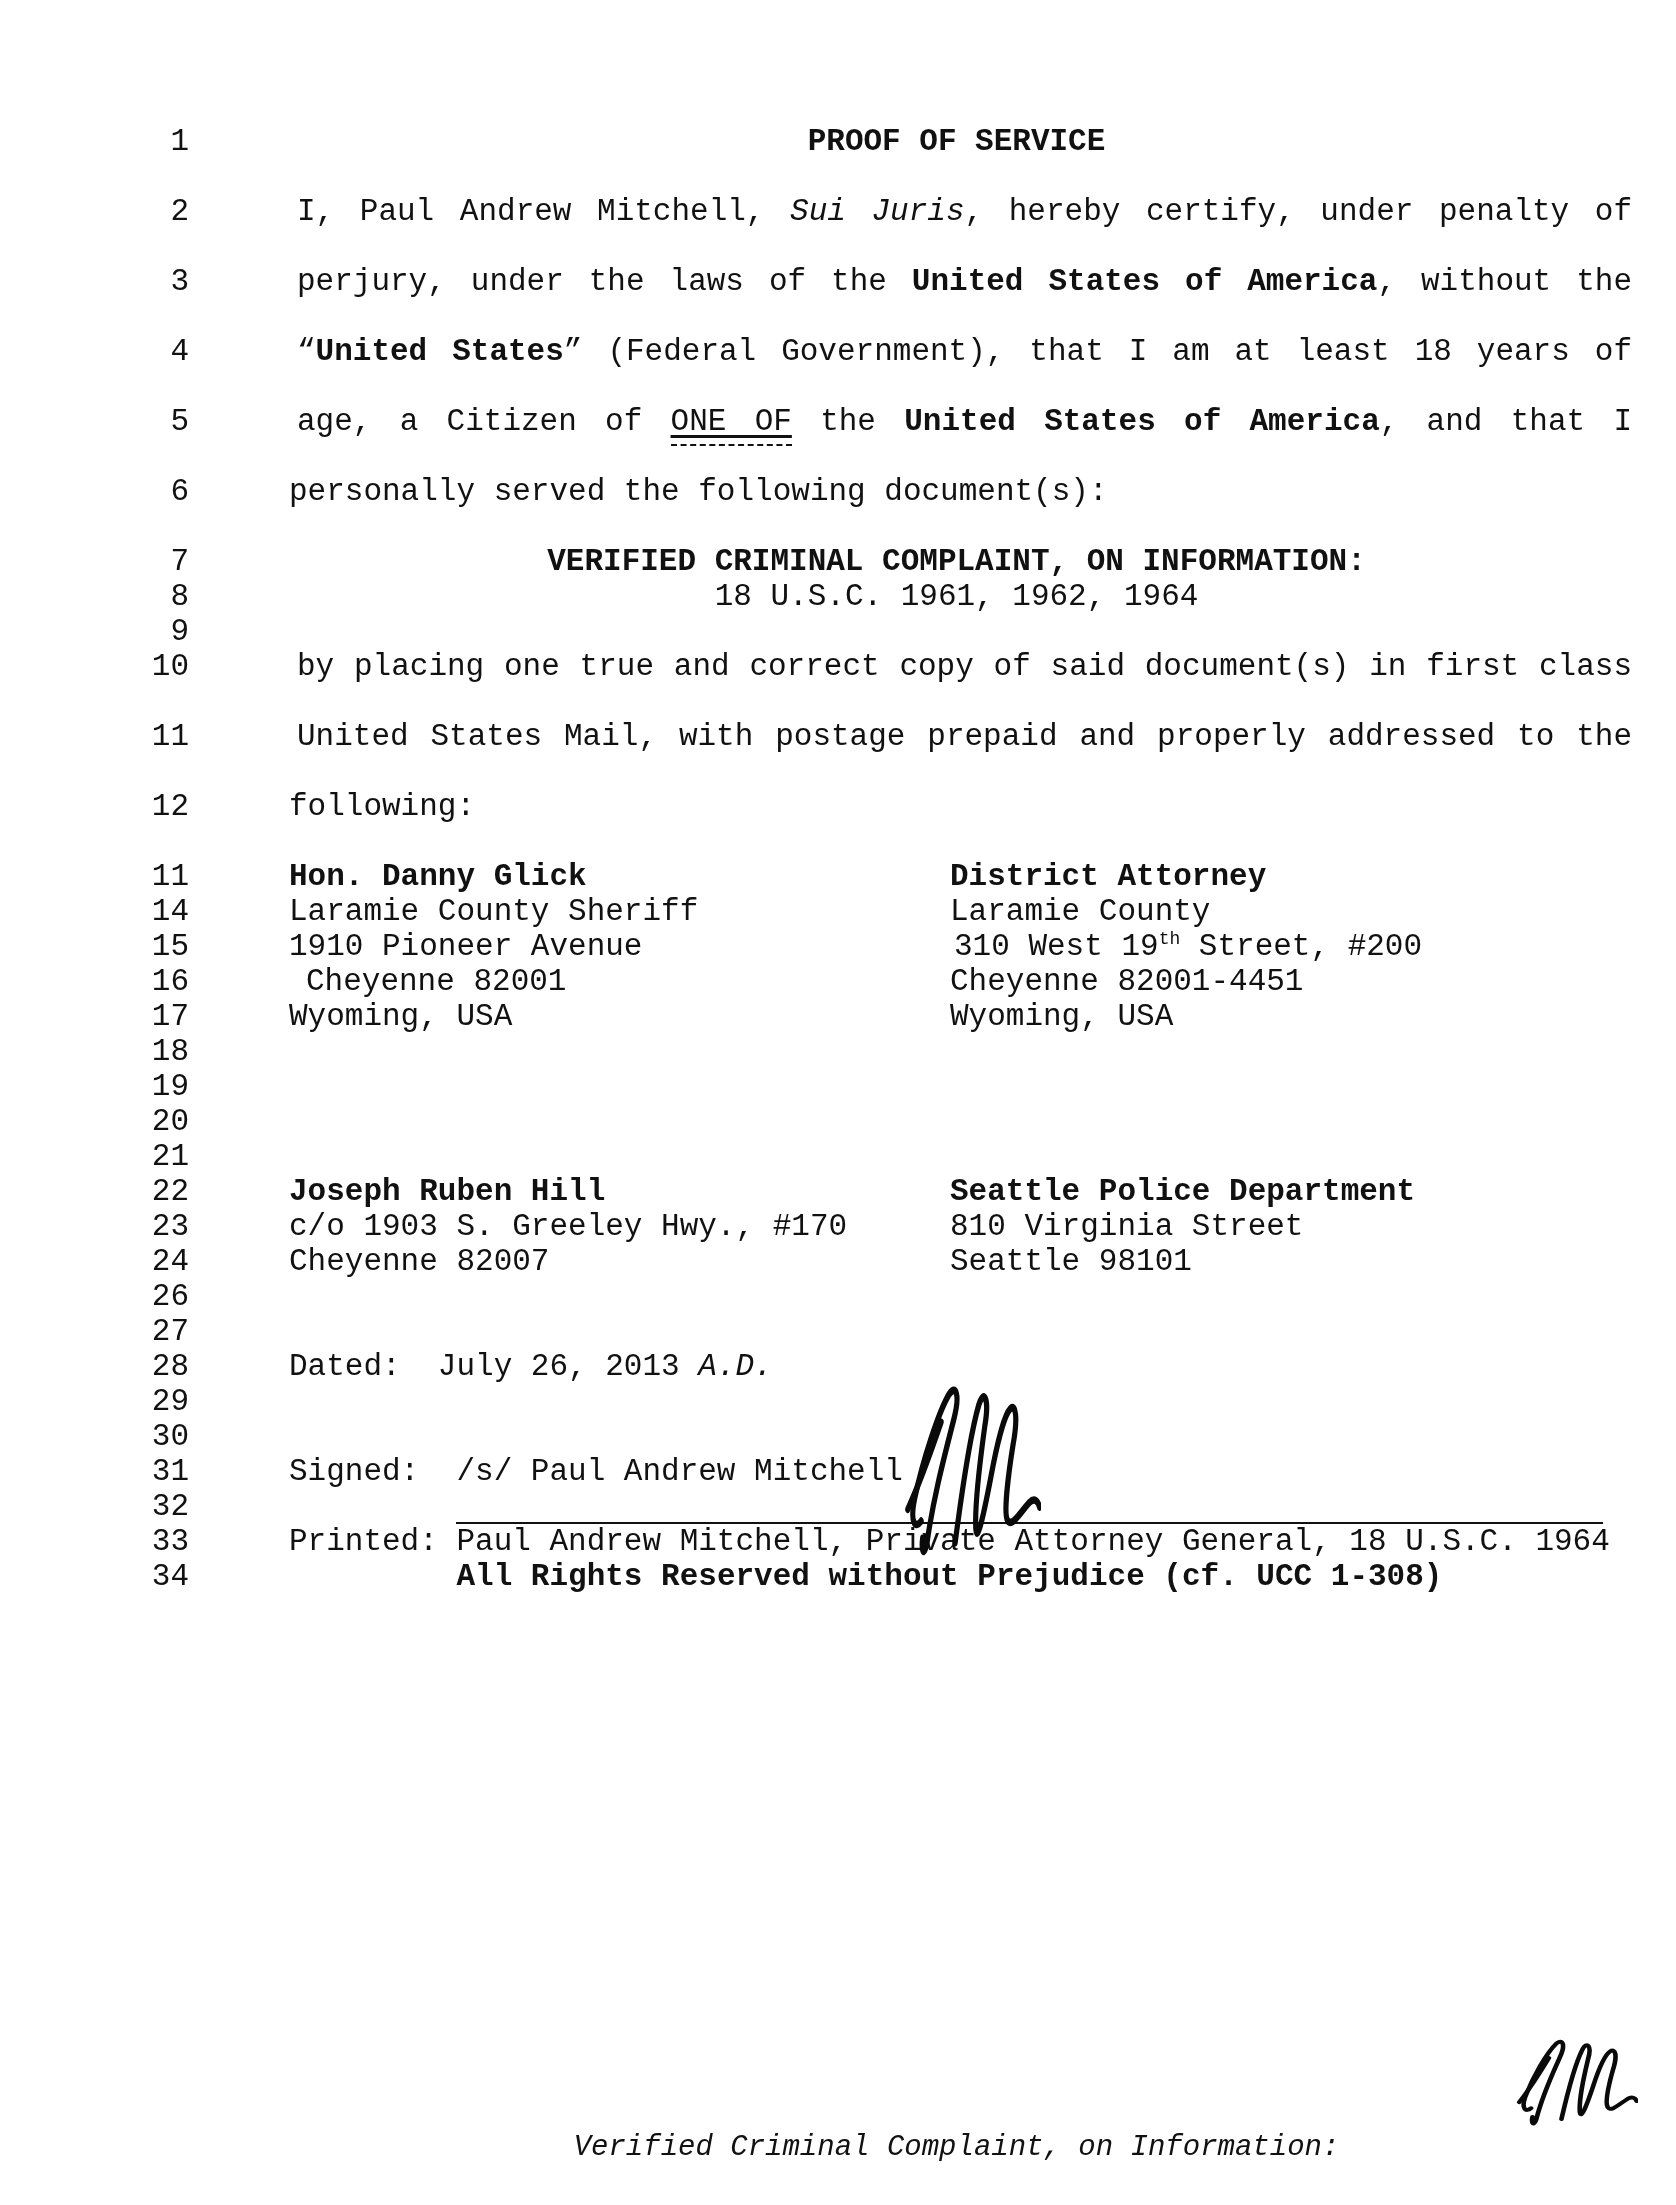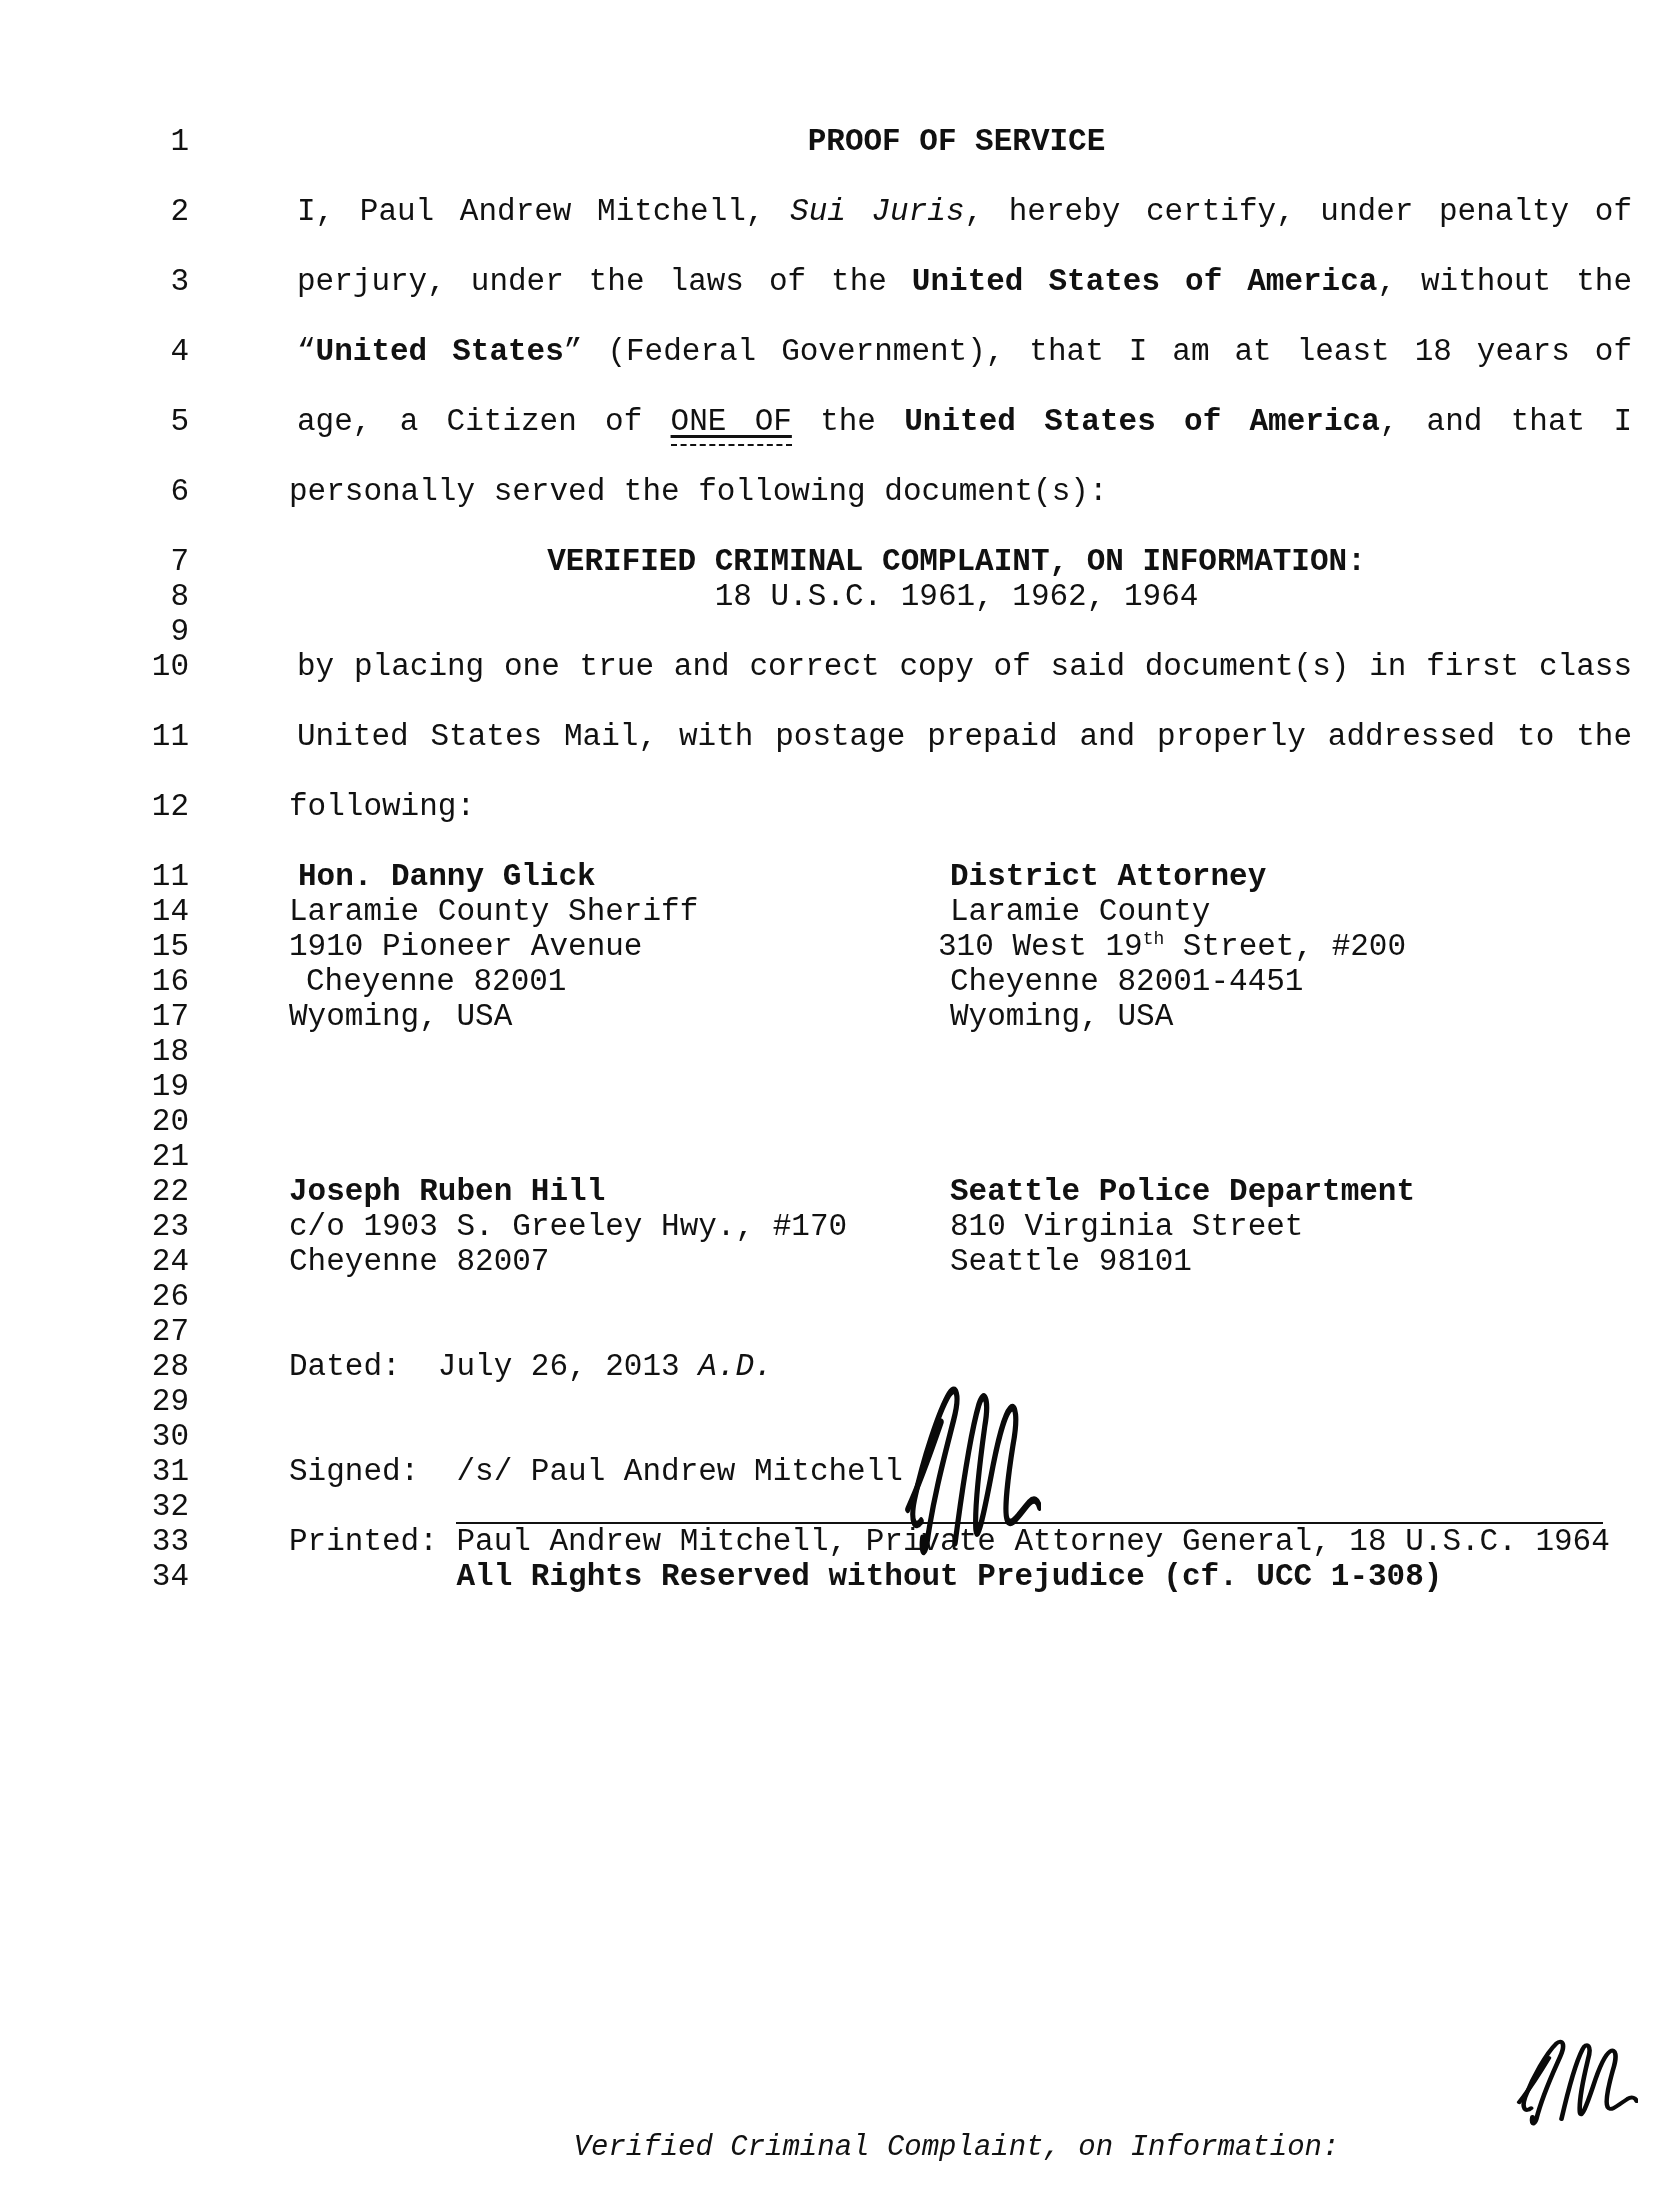--- a/index.html
+++ b/index.html
@@ -104,29 +104,29 @@
       <div class="row double">
         <span class="num">11</span>
         <div class="content justify"><span>United States Mail, with postage prepaid and properly addressed to the</span></div>
       </div>
       <div class="row double">
         <span class="num">12</span>
         <div class="content left"><span>following:</span></div>
       </div>
       <div class="row double">
         <span class="num">11</span>
-        <div class="content left"><span style="position: absolute; left: 9px; white-space: pre;"><span class="b">Hon. Danny Glick</span></span><span style="position: absolute; left: 661px; white-space: pre;"><span class="b">District Attorney</span></span></div>
+        <div class="content left"><span style="position: absolute; left: 0px; white-space: pre;"><span class="b">Hon. Danny Glick</span></span><span style="position: absolute; left: 661px; white-space: pre;"><span class="b">District Attorney</span></span></div>
       </div>
       <div class="row">
         <span class="num">14</span>
         <div class="content left"><span style="position: absolute; left: 0px; white-space: pre;"><span>Laramie County Sheriff</span></span><span style="position: absolute; left: 661px; white-space: pre;"><span>Laramie County</span></span></div>
       </div>
       <div class="row">
         <span class="num">15</span>
-        <div class="content left"><span style="position: absolute; left: 0px; white-space: pre;"><span>1910 Pioneer Avenue</span></span><span style="position: absolute; left: 649px; white-space: pre;"><span>310 West 19</span><span class="sup">th</span><span> Street, #200</span></span></div>
+        <div class="content left"><span style="position: absolute; left: 0px; white-space: pre;"><span>1910 Pioneer Avenue</span></span><span style="position: absolute; left: 665px; white-space: pre;"><span>310 West 19</span><span class="sup">th</span><span> Street, #200</span></span></div>
       </div>
       <div class="row">
         <span class="num">16</span>
         <div class="content left"><span style="position: absolute; left: 17px; white-space: pre;"><span>Cheyenne 82001</span></span><span style="position: absolute; left: 661px; white-space: pre;"><span>Cheyenne 82001-4451</span></span></div>
       </div>
       <div class="row">
         <span class="num">17</span>
         <div class="content left"><span style="position: absolute; left: 0px; white-space: pre;"><span>Wyoming, USA</span></span><span style="position: absolute; left: 661px; white-space: pre;"><span>Wyoming, USA</span></span></div>
       </div>
       <div class="row">

